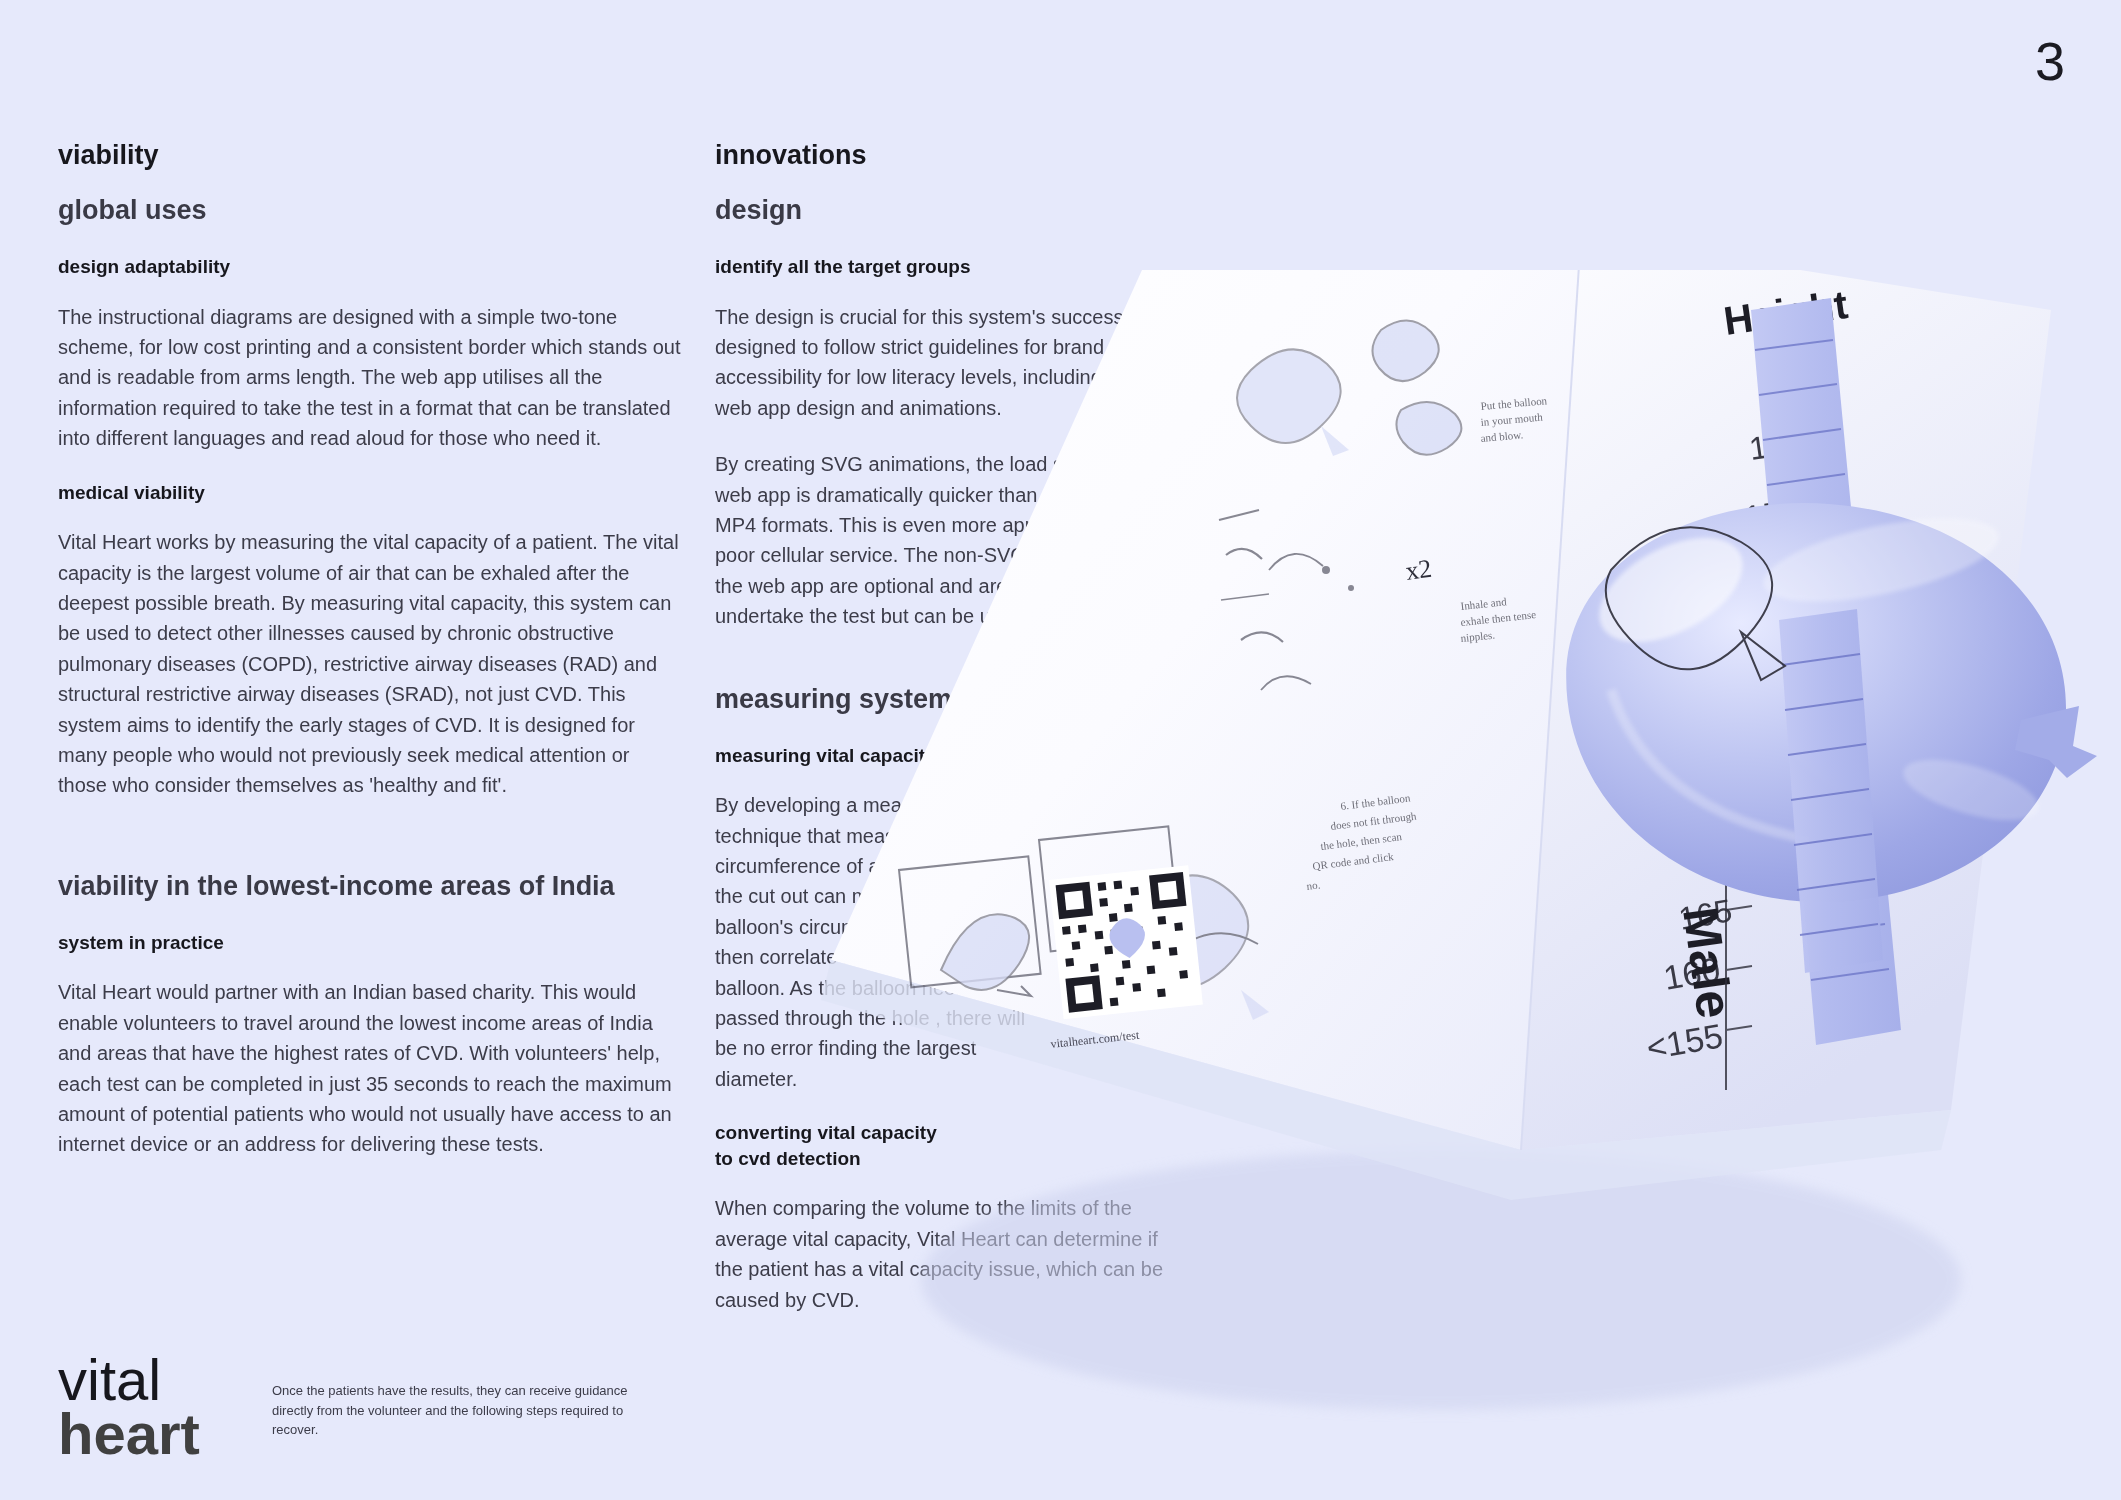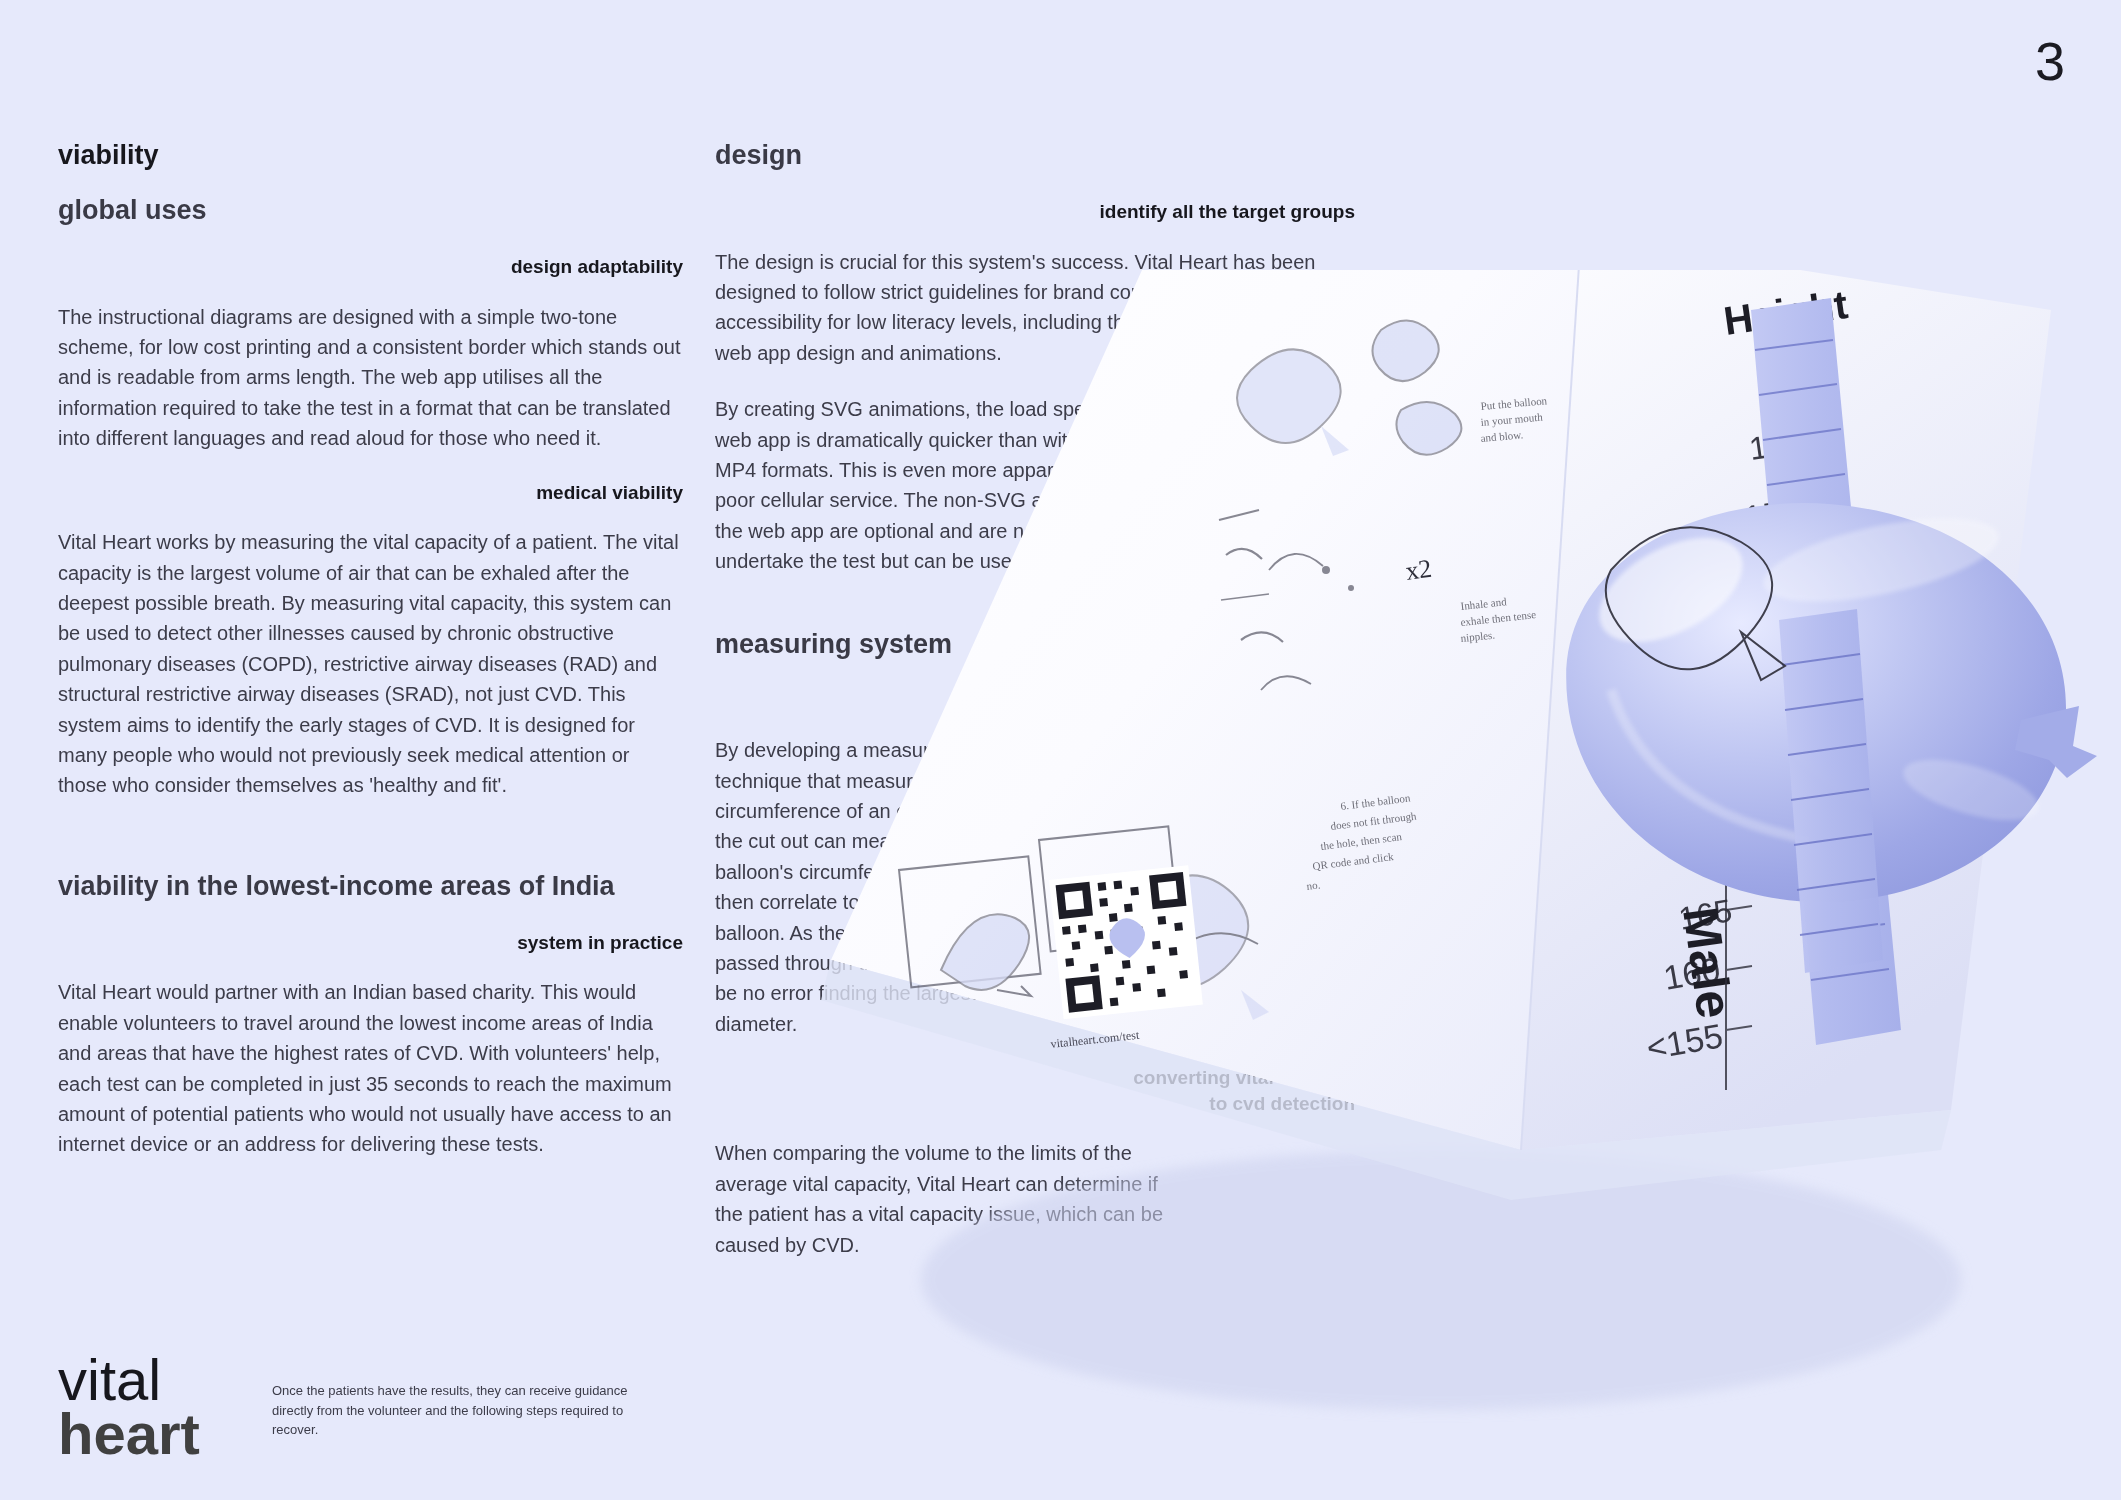--- a/index.html
+++ b/index.html
@@ -62,21 +62,20 @@
     font-weight: 700;
     margin: 0 0 28px 0;
     color: #3a3a46;
   }
   h4.lead {
     font-size: 19px;
     font-weight: 700;
     margin: 0 0 22px 0;
     color: #17171d;
     line-height: 1.35;
-    text-align: right;
   }
   p.body {
     font-size: 20px;
     line-height: 1.52;
     margin: 0 0 26px 0;
     color: #3c3c49;
   }
   .spacer-lg { height: 44px; }
   .spacer-md { height: 26px; }
 
@@ -153,20 +152,21 @@
 </div>
 
 <div class="wrap-para">Once the patients have the results, they can receive guidance directly from the volunteer and the following steps required to recover.</div>
 
 <div class="logo">
   <span class="l1">vital</span>
   <span class="l2">heart</span>
 </div>
 
 <div class="col col-right">
+  <h2 class="section-title">innovations</h2>
   <h3 class="sub-title">design</h3>
 
   <h4 class="lead">identify all the target groups</h4>
   <p class="body">The design is crucial for this system's success. Vital Heart has been designed to follow strict guidelines for brand consistency and accessibility for low literacy levels, including the instructional diagrams, web app design and animations.</p>
 
   <p class="body narrow-mid">By creating SVG animations, the load speed of the web app is dramatically quicker than with standard MP4 formats. This is even more apparent with a poor cellular service. The non-SVG animations in the web app are optional and are not needed to undertake the test but can be used as an aid.</p>
 
   <div class="spacer-md"></div>
 
   <h3 class="sub-title">measuring system</h3>

